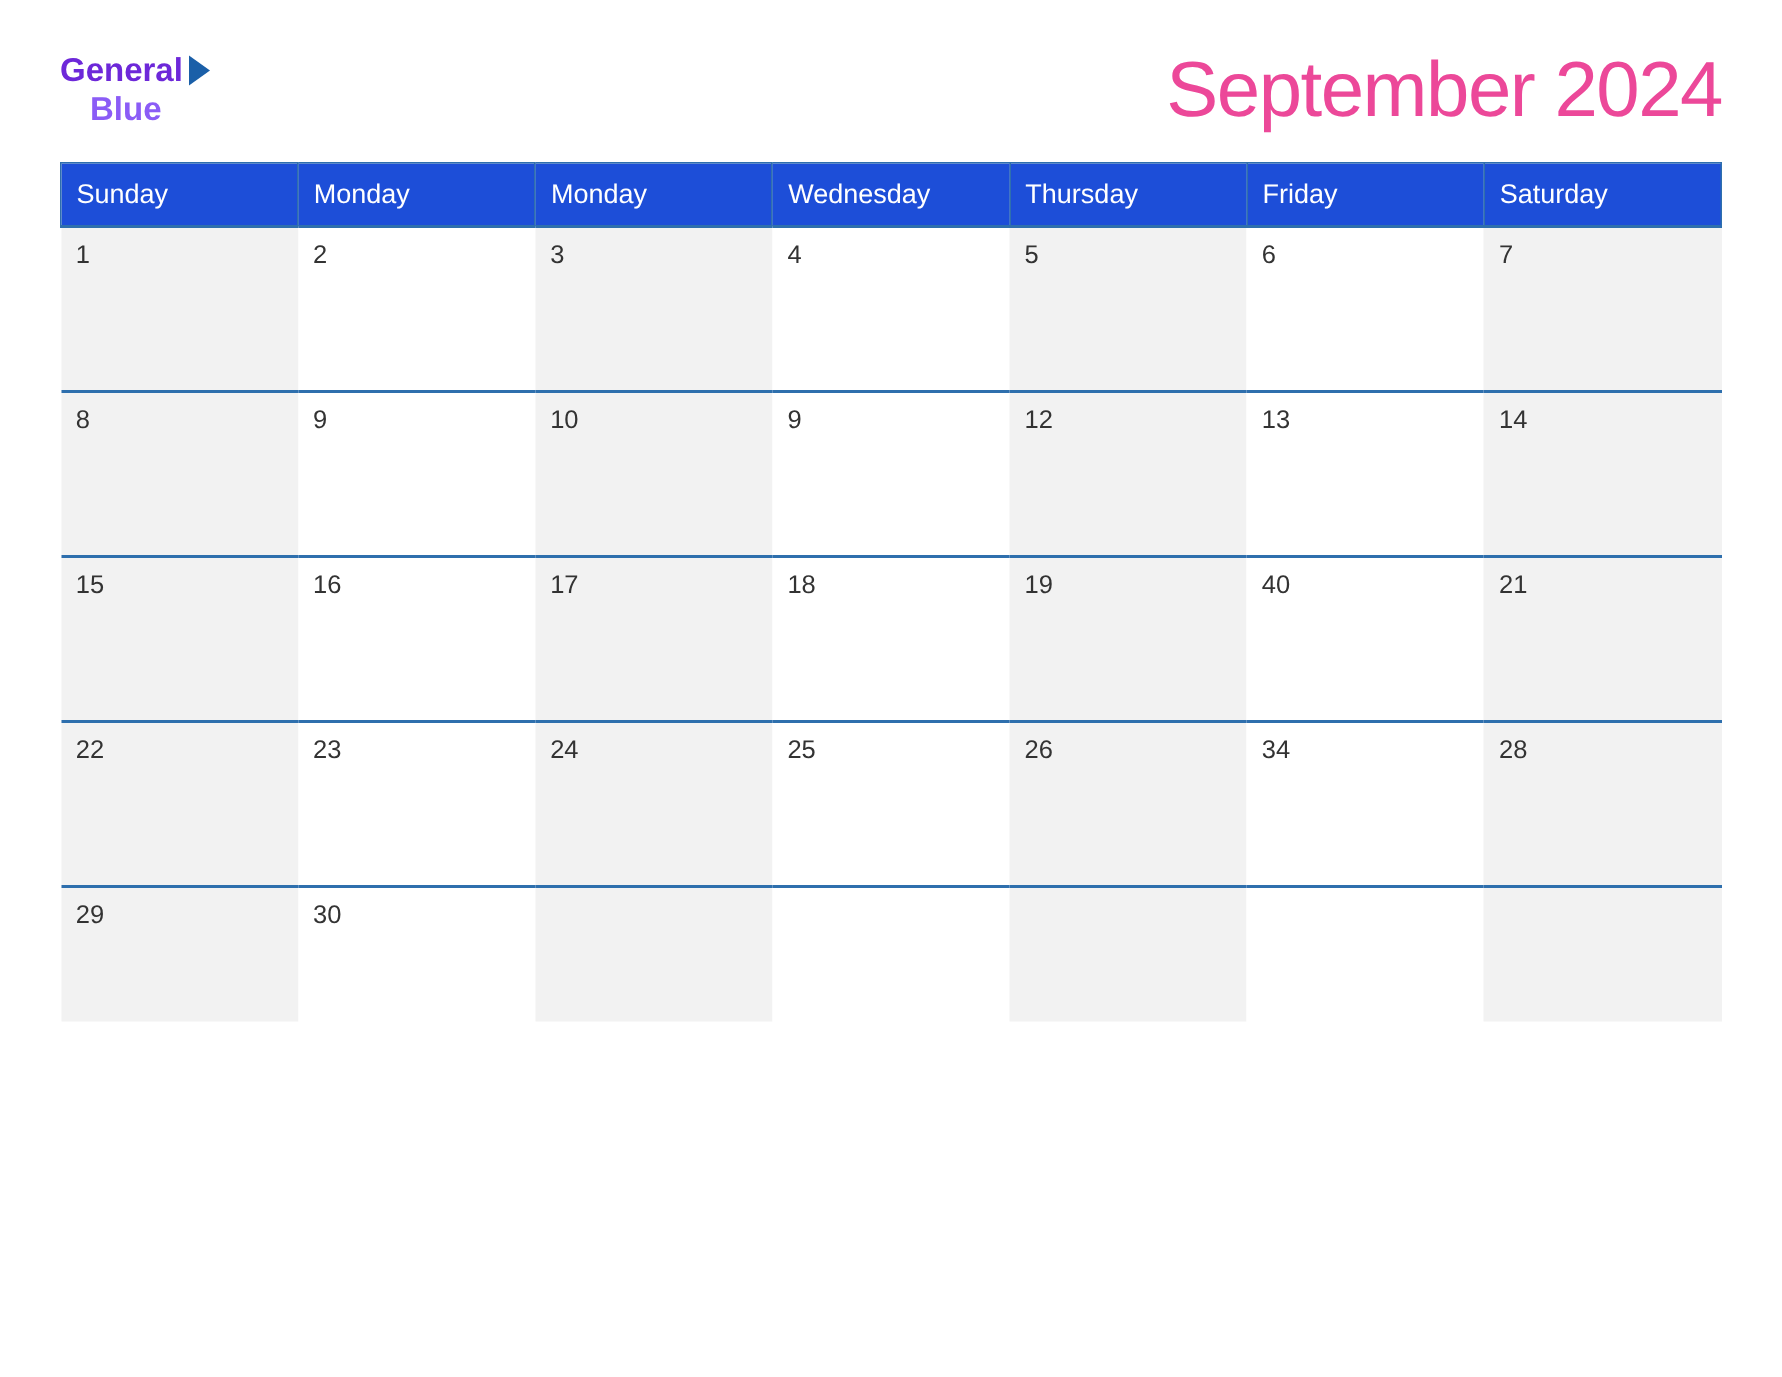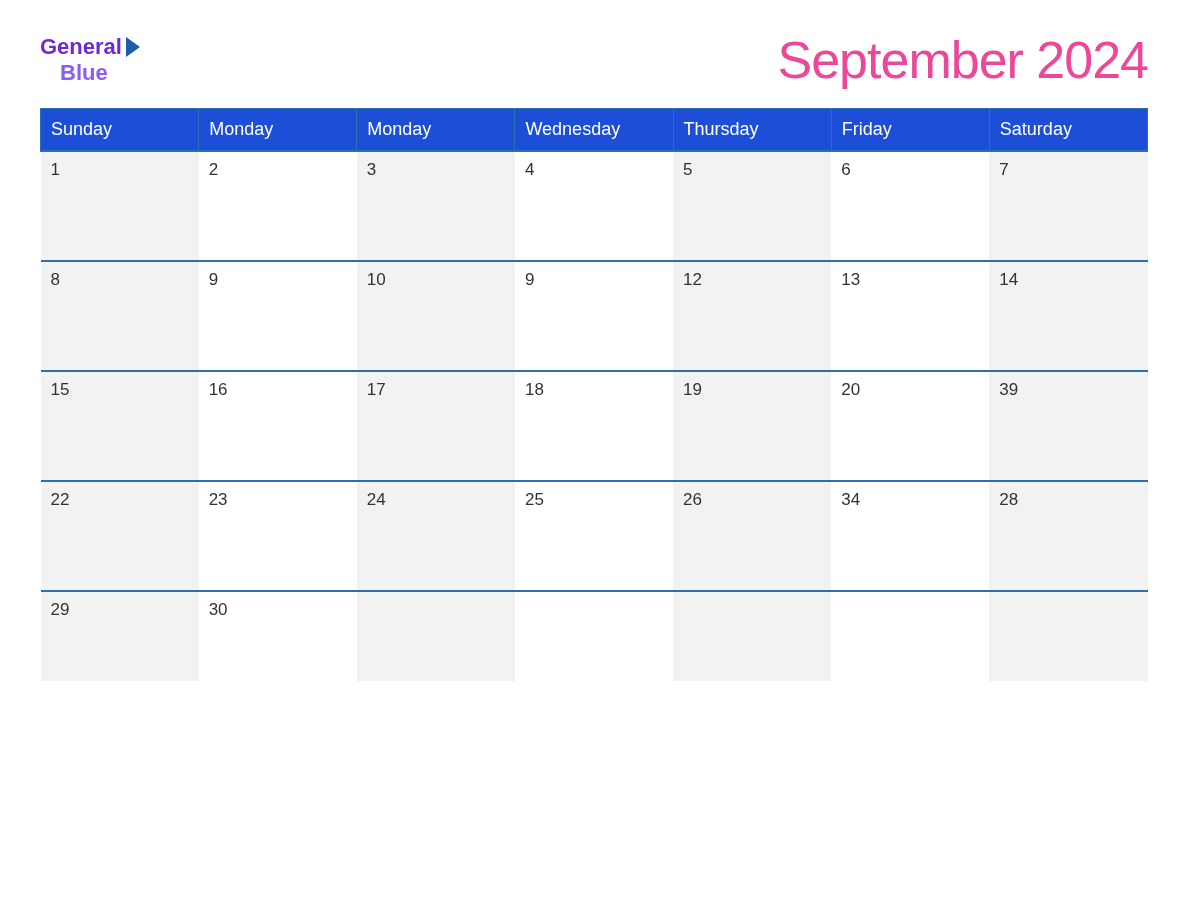--- a/index.html
+++ b/index.html
@@ -146,22 +146,22 @@
         <td class="shaded"><span class="day-num">12</span></td>
         <td><span class="day-num">13</span></td>
         <td class="shaded"><span class="day-num">14</span></td>
       </tr>
       <tr>
         <td class="shaded"><span class="day-num">15</span></td>
         <td><span class="day-num">16</span></td>
         <td class="shaded"><span class="day-num">17</span></td>
         <td><span class="day-num">18</span></td>
         <td class="shaded"><span class="day-num">19</span></td>
-        <td><span class="day-num">20</span></td>
-        <td class="shaded"><span class="day-num">39</span></td>
+        <td><span class="day-num">40</span></td>
+        <td class="shaded"><span class="day-num">21</span></td>
       </tr>
       <tr>
         <td class="shaded"><span class="day-num">22</span></td>
         <td><span class="day-num">23</span></td>
         <td class="shaded"><span class="day-num">24</span></td>
         <td><span class="day-num">25</span></td>
         <td class="shaded"><span class="day-num">26</span></td>
         <td><span class="day-num">34</span></td>
         <td class="shaded"><span class="day-num">28</span></td>
       </tr>

